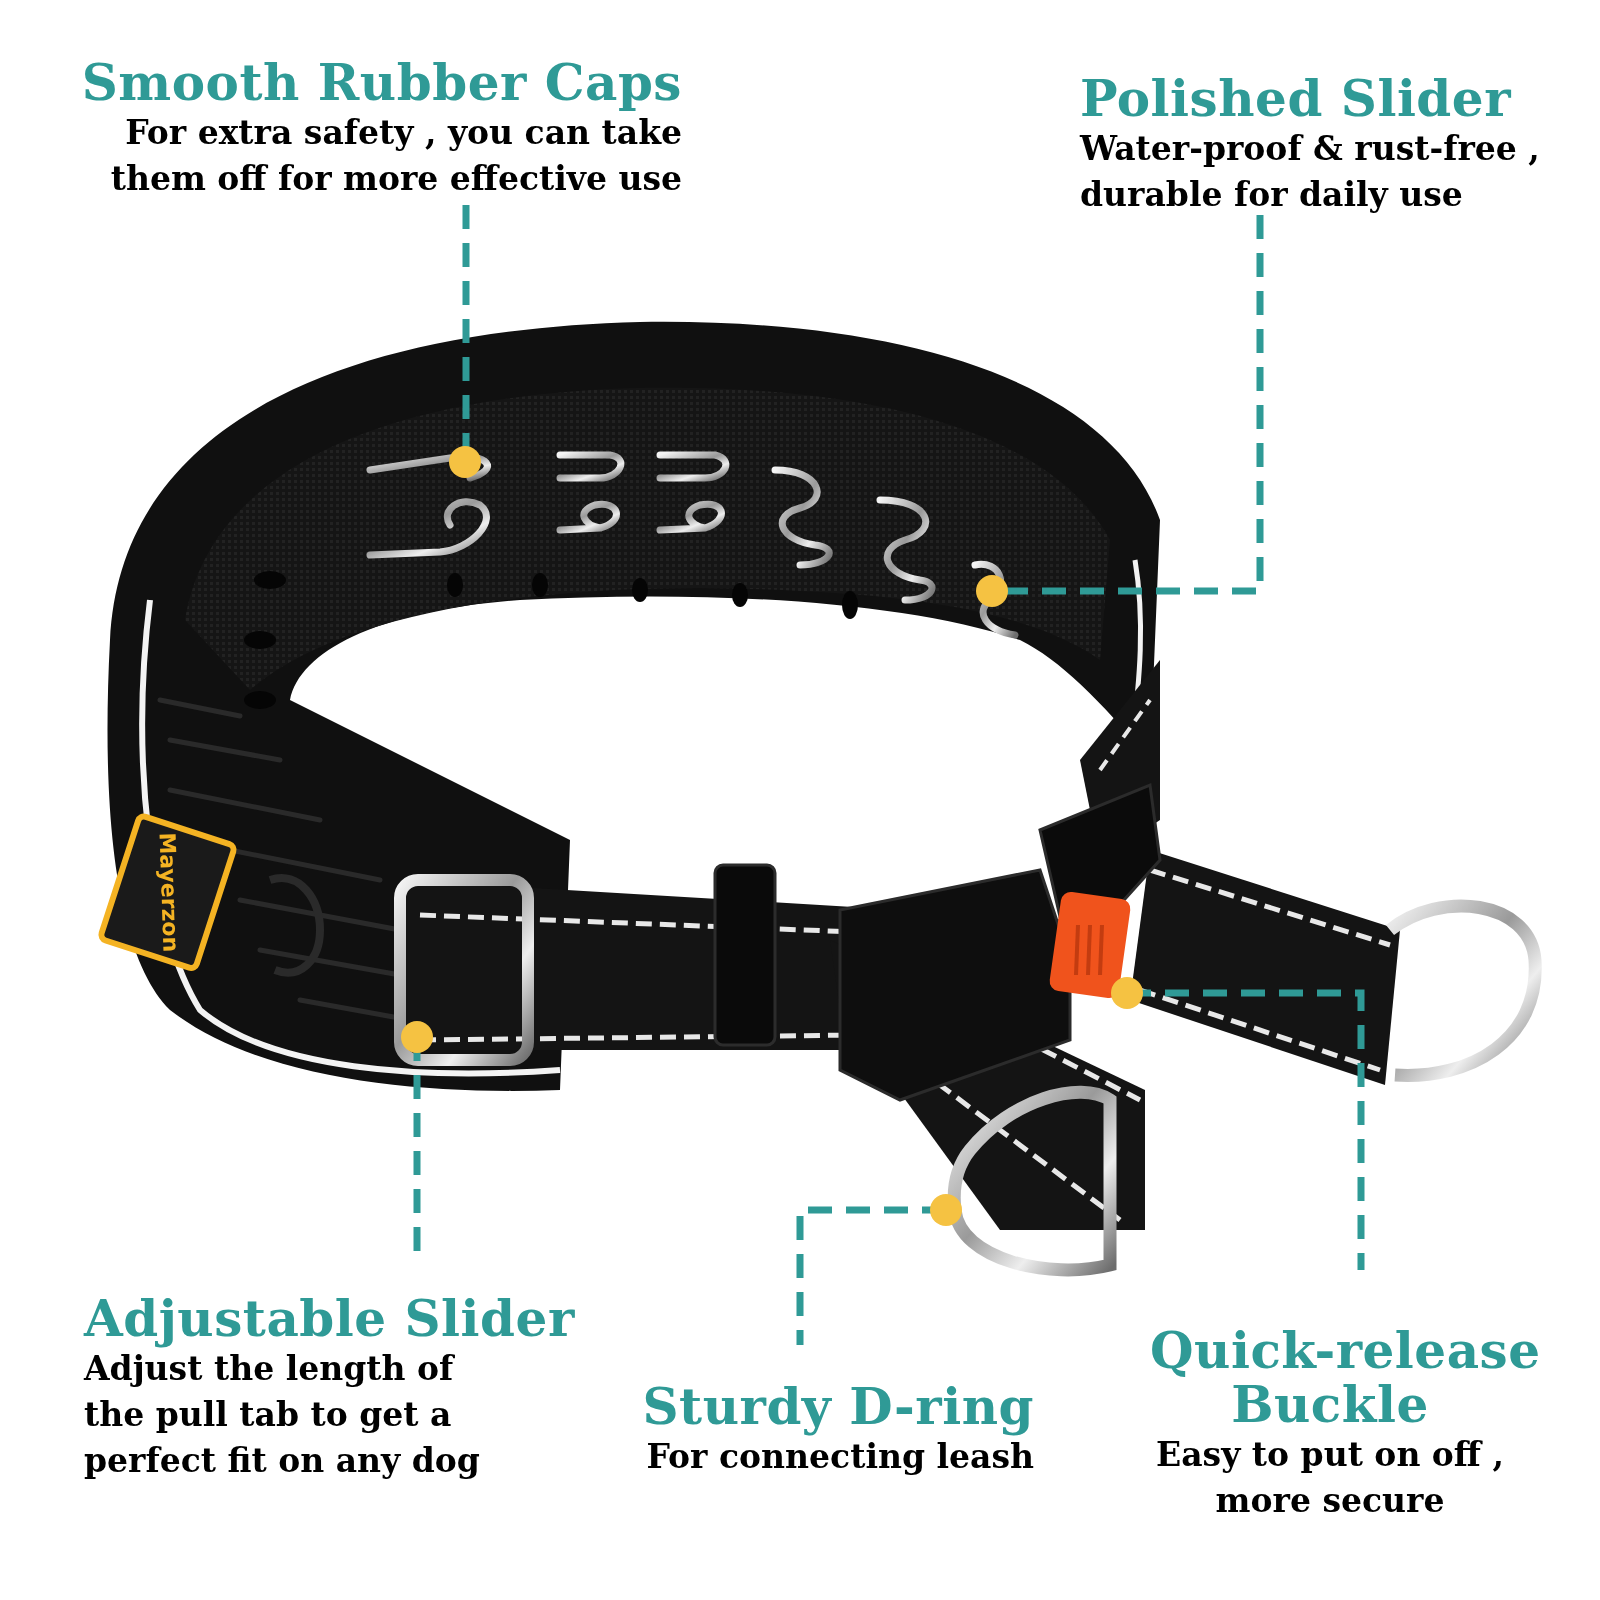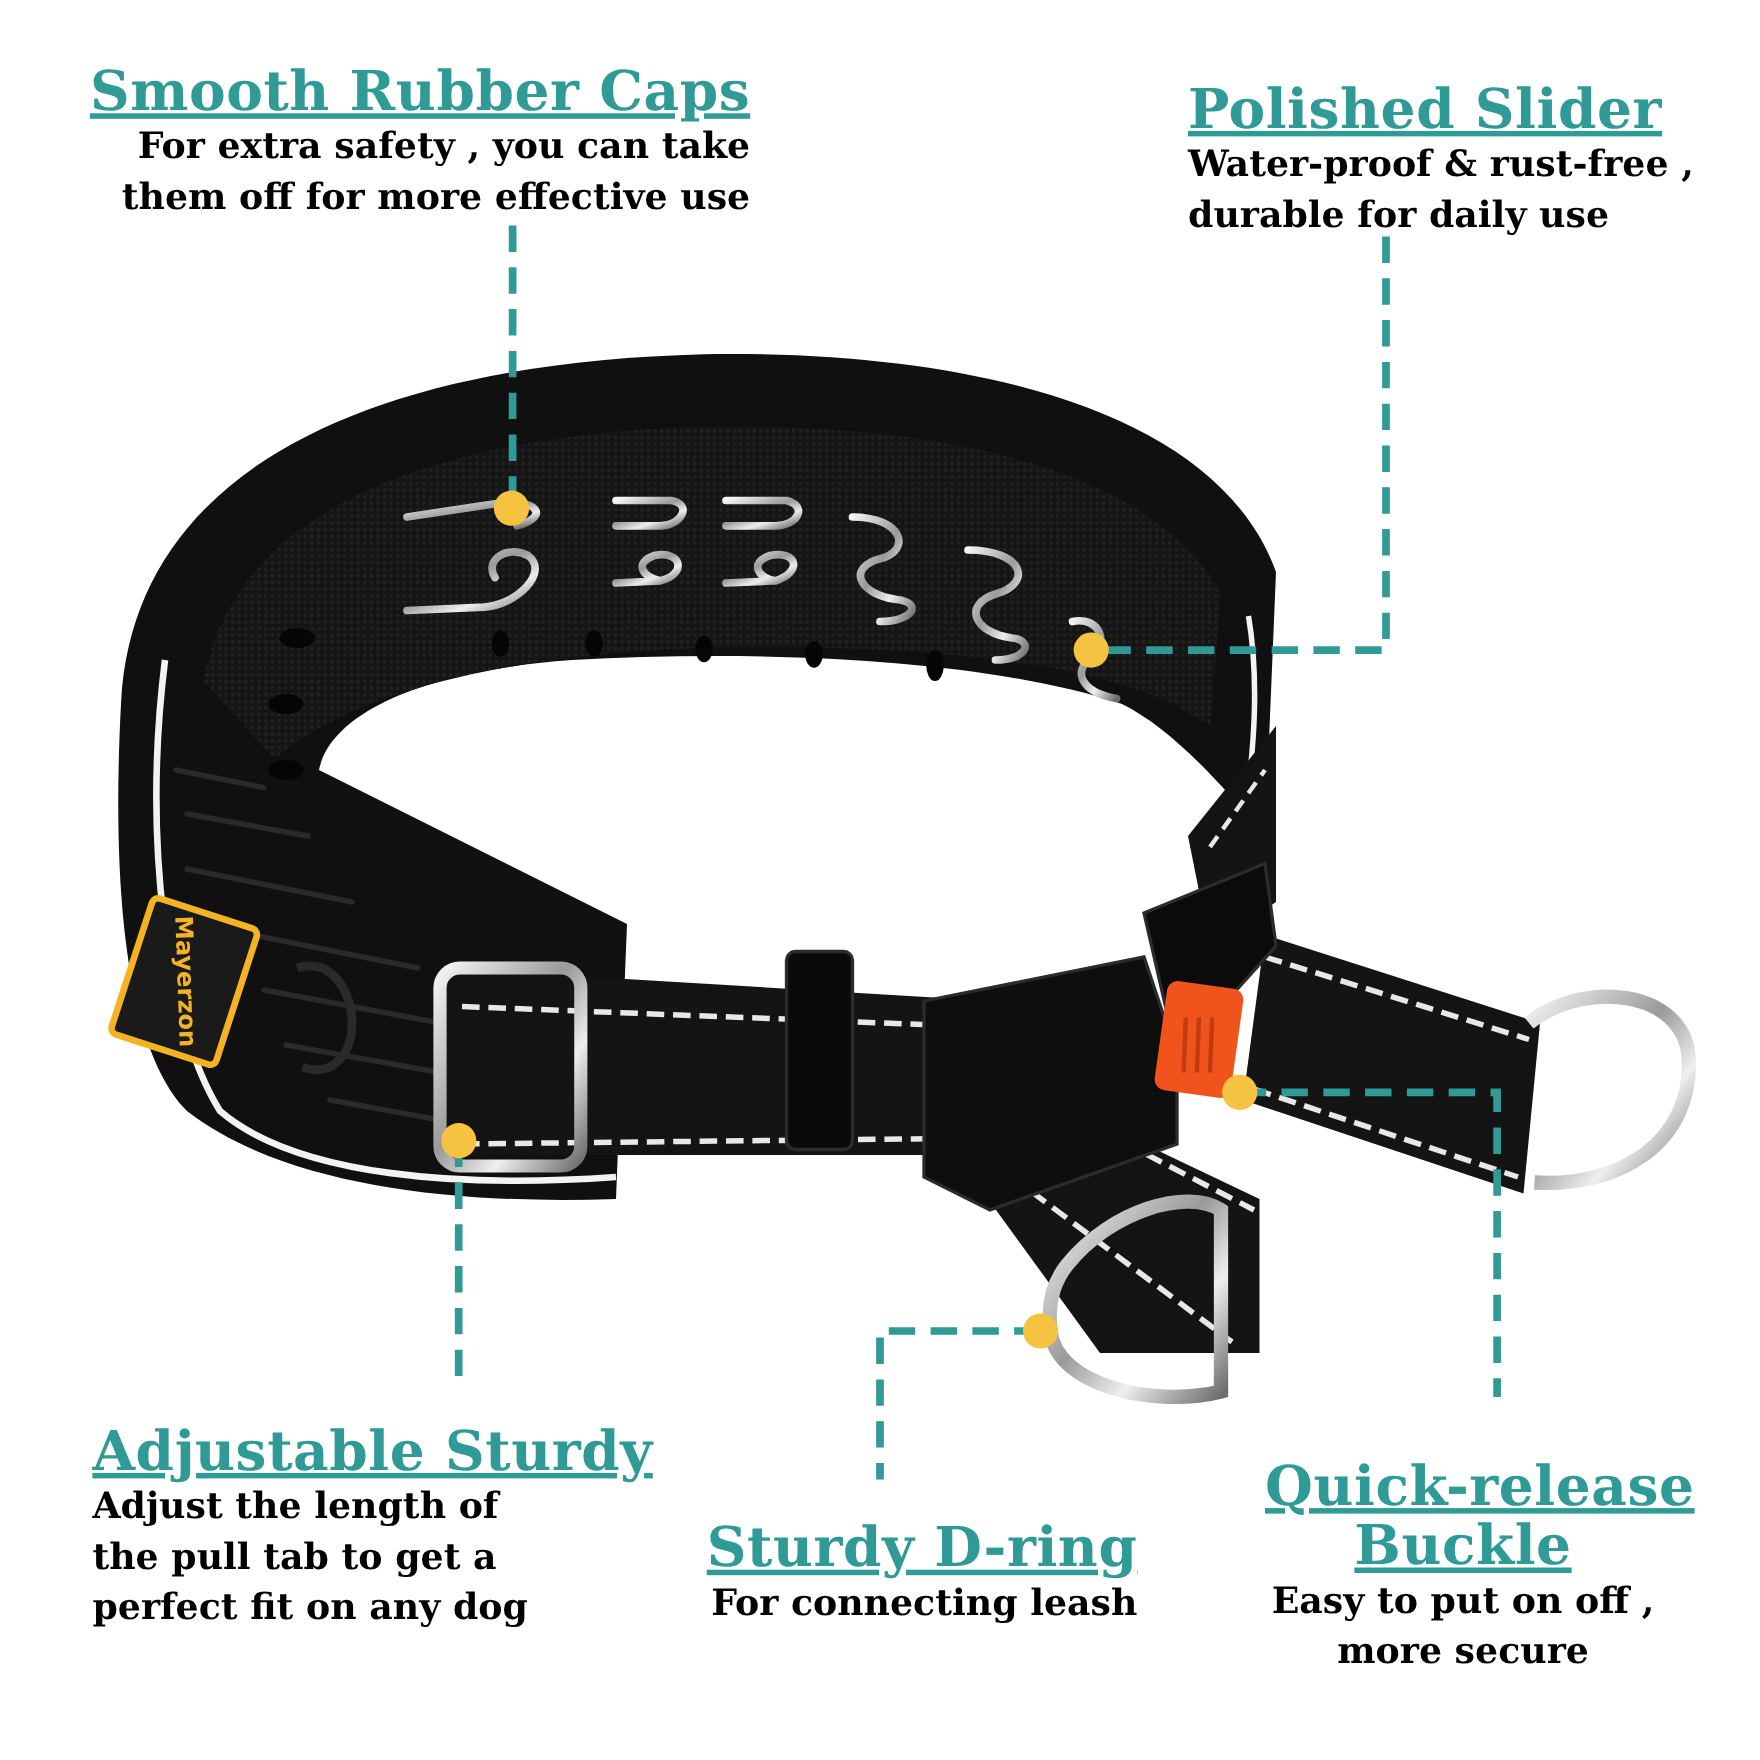--- a/index.html
+++ b/index.html
@@ -1,20 +1,20 @@
 <!DOCTYPE html>
 <html><head>
 <meta charset="utf-8">
 <style>
   html, body { margin: 0; padding: 0; background: #ffffff; }
   body { width: 1600px; height: 1600px; position: relative; overflow: hidden; }
   .canvas { position: absolute; left: 0; top: 0; width: 1600px; height: 1600px; }
   .art { position: absolute; left: 0; top: 0; width: 1600px; height: 1600px; }
   .callout { position: absolute; font-family: "DejaVu Serif", "Liberation Serif", serif; }
-  .callout .title { color: #2f9a96; font-weight: bold; font-size: 50px; line-height: 54px; letter-spacing: 0.5px; white-space: nowrap; text-decoration: underline; }
+  .callout .title { color: #2f9a96; font-weight: bold; font-size: 50px; line-height: 54px; letter-spacing: 0.5px; white-space: nowrap; }
   .callout .desc { color: #000000; font-weight: bold; font-size: 33px; line-height: 46px; white-space: nowrap; }
   .right { text-align: right; }
   .center { text-align: center; margin-top: 24px; }
   .left { text-align: left; }
   #c-caps { right: 918px; top: 56px; }
   #c-links { left: 1080px; top: 72px; }
   #c-slider { left: 84px; top: 1292px; }
   #c-dring { right: 566px; top: 1380px; }
   #c-buckle { left: 1150px; top: 1300px; width: 360px; }
   .brand-label { font-family: "DejaVu Sans", sans-serif; font-weight: bold; font-size: 22px; fill: #f4b323; }
@@ -144,21 +144,21 @@
     <div class="desc">them off for more effective use</div>
   </div>
 
   <div class="callout left" id="c-links">
     <div class="title">Polished Slider</div>
     <div class="desc">Water-proof &amp; rust-free ,</div>
     <div class="desc">durable for daily use</div>
   </div>
 
   <div class="callout left" id="c-slider">
-    <div class="title">Adjustable Sturdy</div>
+    <div class="title">Adjustable Slider</div>
     <div class="desc">Adjust the length of</div>
     <div class="desc">the pull tab to get a</div>
     <div class="desc">perfect fit on any dog</div>
   </div>
 
   <div class="callout right" id="c-dring">
     <div class="title">Sturdy D-ring</div>
     <div class="desc">For connecting leash</div>
   </div>
 

